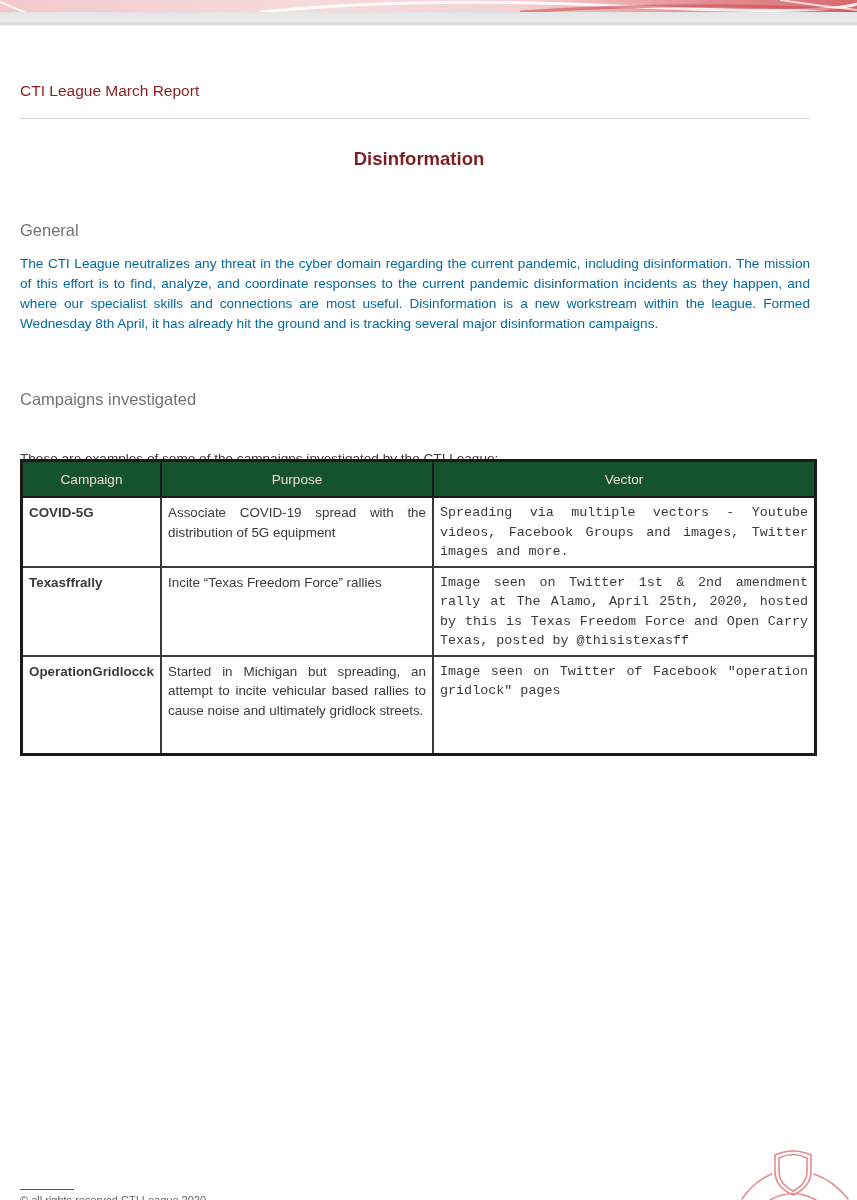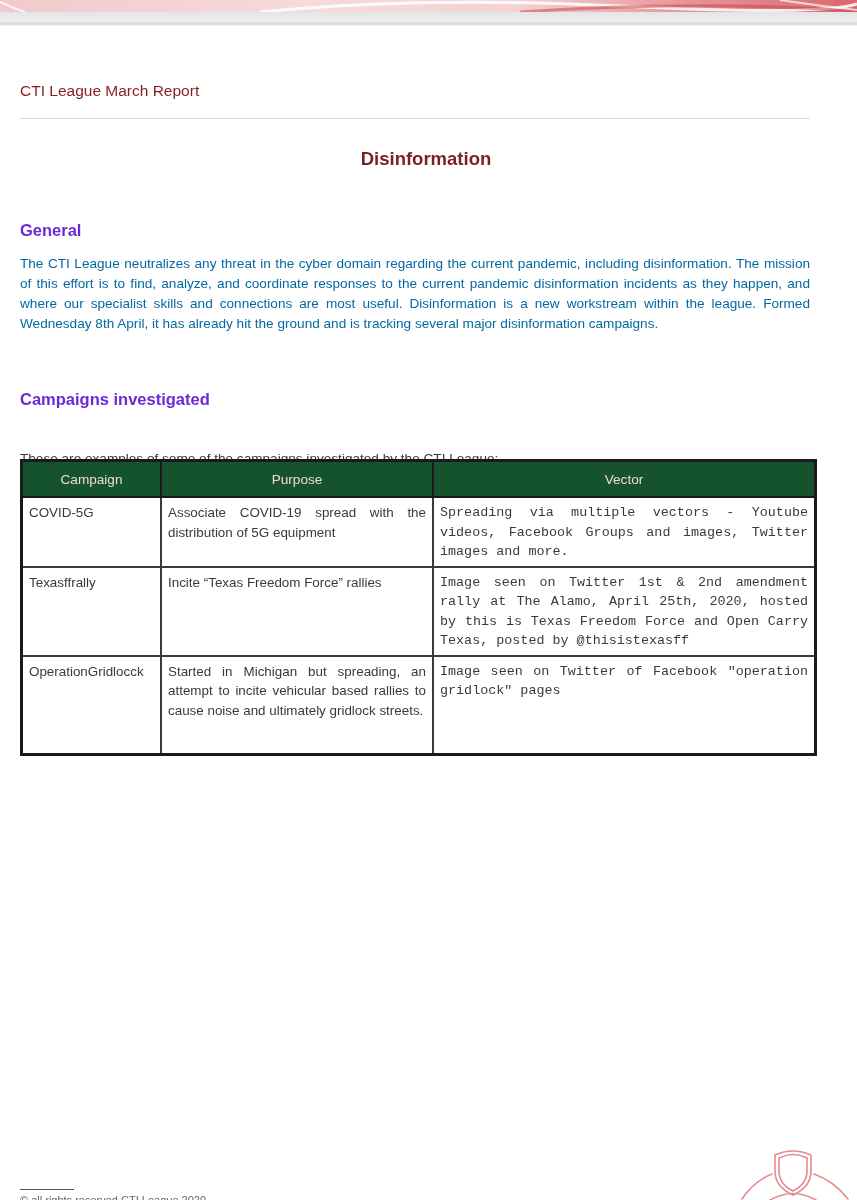--- a/index.html
+++ b/index.html
@@ -38,33 +38,33 @@
       letter-spacing: 0;
     }
     .header-rule {
       position: absolute;
       left: 20px; top: 118px;
       width: 790px; height: 1px;
       background: #d8d8d8;
     }
     .page-title {
       position: absolute;
-      left: 11px; top: 148px;
+      left: 4px; top: 148px;
       width: 830px;
       text-align: center;
       font-size: 18.5px;
       font-weight: bold;
       color: #7c1e22;
     }
     .section-heading {
       position: absolute;
       left: 20px;
       font-size: 16.5px;
-      font-weight: bold;
-      color: #6d28d9;
+      font-weight: normal;
+      color: #737373;
     }
     .h-general { top: 221px; }
     .h-campaigns { top: 390px; }
     .paragraph {
       position: absolute;
       left: 20px; top: 254px;
       width: 790px;
       font-size: 13.6px;
       line-height: 20px;
       text-align: justify;
@@ -95,21 +95,21 @@
       border: 2px solid #1a1a1a;
       text-align: center;
       font-size: 13.6px;
     }
     table.campaigns td {
       border: 2px solid #3a3a3a;
       vertical-align: top;
       padding: 5px 6px 4px 6px;
       line-height: 19.5px;
     }
-    td.col-campaign { width: 125px; text-align: left; }
+    td.col-campaign { width: 125px; text-align: left; font-weight: bold; }
     td.col-purpose { width: 258px; text-align: justify; }
     td.col-vector { text-align: justify; font-family: Liberation Mono, monospace; }
     tr.r1 td { height: 47px; }
     tr.r2 td { height: 47px; }
     tr.r3 td { height: 65px; margin-top: 41px; }
     tr.r4 td { height: 87px; }
     .footer-rule {
       position: absolute;
       left: 20px; top: 1189px;
       width: 54px; height: 1px;

